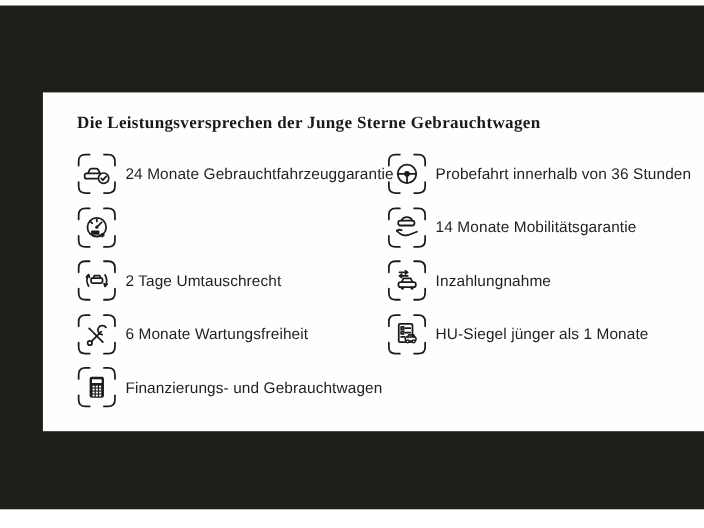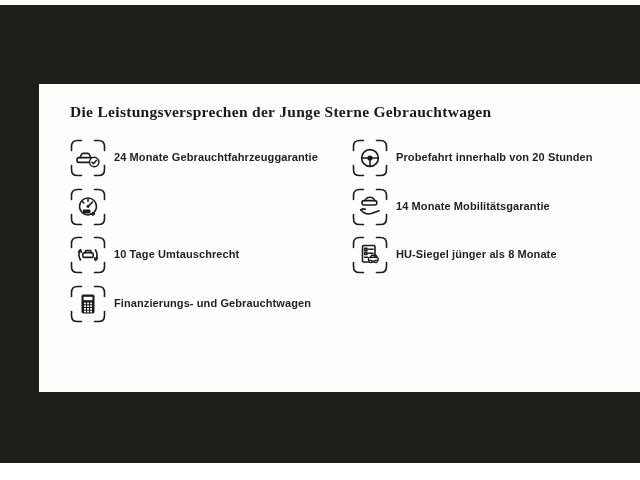--- a/index.html
+++ b/index.html
@@ -28,21 +28,21 @@
   }
   .item{
     display:flex;align-items:center;height:38px;align-self:start;
   }
   .icon-frame{
     width:36px;height:38px;flex:0 0 36px;display:block;
   }
   .icon-frame svg{display:block;width:36px;height:38px;}
   .item-label{
     margin-left:8px;
-    font-size:11px;font-weight:700;color:#1f1f1f;
+    font-size:14px;font-weight:400;color:#1f1f1f;
     letter-spacing:0.1px;line-height:1.2;
     white-space:nowrap;
     text-align:right;
   }
   .ic{stroke:#1b1b1b;fill:none;stroke-width:1.6;stroke-linecap:round;stroke-linejoin:round;}
   .icf{fill:#1b1b1b;stroke:none;}
   .icw{fill:#ffffff;}
 </style>
 </head>
 <body>
@@ -81,21 +81,21 @@
     <div class="item">
       <span class="icon-frame">
         <svg viewBox="0 0 36 38">
           <use href="#frame"></use>
           <circle class="ic" stroke-width="2" cx="18" cy="19" r="8.4"></circle>
           <path class="ic" stroke-width="3" d="M10 19 h16"></path>
           <path class="ic" stroke-width="3" d="M18 20.5 v6.5"></path>
           <circle class="icf" cx="18" cy="19" r="2.6"></circle>
         </svg>
       </span>
-      <span class="item-label">Probefahrt innerhalb von 20 Stunden</span>
+      <span class="item-label">Probefahrt innerhalb von 36 Stunden</span>
     </div>
 
     <div class="item">
       <span class="icon-frame">
         <svg viewBox="0 0 36 38">
           <use href="#frame"></use>
           <circle class="ic" stroke-width="1.7" cx="18" cy="18.5" r="8.5"></circle>
           <path class="ic" stroke-width="1.4" d="M12.6 13.8 l1.2 1.2"></path>
           <path class="ic" stroke-width="1.4" d="M18 11.6 v1.7"></path>
           <path class="ic" stroke-width="1.7" d="M18 18.5 l4.4-4.4"></path>
@@ -124,42 +124,69 @@
         <svg viewBox="0 0 36 38">
           <use href="#frame"></use>
           <rect class="ic" stroke-width="1.5" x="12.8" y="16.8" width="10.4" height="4.6" rx="1.4"></rect>
           <path class="ic" stroke-width="1.5" d="M14.8 16.8 l1-2.2 h4.8 l1 2.2"></path>
           <path class="ic" stroke-width="1.6" d="M10.5 24 A9.5 9.5 0 0 1 10.5 14"></path>
           <path class="ic" stroke-width="1.5" d="M8.6 15.8 L10.5 13.6 L11.4 16.2"></path>
           <path class="ic" stroke-width="1.6" d="M25.5 14 A9.5 9.5 0 0 1 25.5 24"></path>
           <path class="ic" stroke-width="1.5" d="M27.4 22.2 L25.5 24.4 L24.6 21.8"></path>
         </svg>
       </span>
-      <span class="item-label">10 Tage Umtauschrecht</span>
-    </div>
-
-
+      <span class="item-label">2 Tage Umtauschrecht</span>
+    </div>
+
+    <div class="item">
+      <span class="icon-frame">
+        <svg viewBox="0 0 36 38">
+          <use href="#frame"></use>
+          <path class="ic" stroke-width="1.4" d="M11.2 11.6 h7.4 m-2-1.5 l2 1.5 -2 1.5"></path>
+          <path class="ic" stroke-width="1.4" d="M18.6 14.8 h-7.4 m2-1.5 l-2 1.5 2 1.5"></path>
+          <rect class="ic" x="10.2" y="20.4" width="15.8" height="4.6" rx="2"></rect>
+          <path class="ic" d="M13.2 20.4 l1.6-3.3 h6.6 l1.6 3.3"></path>
+          <circle class="icf" cx="13.8" cy="25.8" r="1.5"></circle>
+          <circle class="icf" cx="22.6" cy="25.8" r="1.5"></circle>
+        </svg>
+      </span>
+      <span class="item-label">Inzahlungnahme</span>
+    </div>
+
+    <div class="item">
+      <span class="icon-frame">
+        <svg viewBox="0 0 36 38">
+          <use href="#frame"></use>
+          <path class="ic" stroke-width="2.1" d="M13 25.5 L22 16.5"></path>
+          <path class="ic" stroke-width="1.9" d="M26.3 12.6 a4.1 4.1 0 1 0 -3.4 6.6"></path>
+          <circle class="ic" stroke-width="1.5" cx="11.7" cy="26.8" r="2"></circle>
+          <path class="ic" stroke-width="2.1" d="M23.5 26 L14.5 17"></path>
+          <path class="ic" stroke-width="3.6" d="M11 13.5 L13.6 16.1"></path>
+        </svg>
+      </span>
+      <span class="item-label">6 Monate Wartungsfreiheit</span>
+    </div>
 
     <div class="item">
       <span class="icon-frame">
         <svg viewBox="0 0 36 38">
           <use href="#frame"></use>
           <rect class="ic" stroke-width="1.5" x="10.5" y="9.5" width="12.5" height="16.5" rx="1.2"></rect>
           <rect class="ic" stroke-width="1.2" x="12.7" y="12.2" width="2.3" height="2.3"></rect>
           <path class="ic" stroke-width="1.3" d="M16.6 13.3 h4.4"></path>
           <rect class="ic" stroke-width="1.2" x="12.7" y="16.2" width="2.3" height="2.3"></rect>
           <path class="ic" stroke-width="1.3" d="M16.6 17.3 h4.4"></path>
           <path class="ic" stroke-width="1.3" d="M12.7 21.3 h3"></path>
           <rect class="icw" x="16.4" y="21.4" width="9.8" height="3.7" rx="1.5" stroke="#1b1b1b" stroke-width="1.4"></rect>
           <path class="ic" stroke-width="1.4" d="M18.6 21.4 l1-2 h4.4 l1 2"></path>
           <circle class="icw" cx="18.6" cy="25.4" r="1.3" stroke="#1b1b1b" stroke-width="1.2"></circle>
           <circle class="icw" cx="24" cy="25.4" r="1.3" stroke="#1b1b1b" stroke-width="1.2"></circle>
         </svg>
       </span>
-      <span class="item-label">HU-Siegel jünger als 8 Monate</span>
+      <span class="item-label">HU-Siegel jünger als 1 Monate</span>
     </div>
 
 
     <div class="item">
       <span class="icon-frame">
         <svg viewBox="0 0 36 38">
           <use href="#frame"></use>
           <rect class="icf" x="11.5" y="9.5" width="13" height="19" rx="1.8"></rect>
           <rect class="icw" x="13.6" y="11.8" width="8.8" height="3.4"></rect>
           <rect class="icw" x="14.1" y="17.6" width="1.9" height="1.7"></rect>

